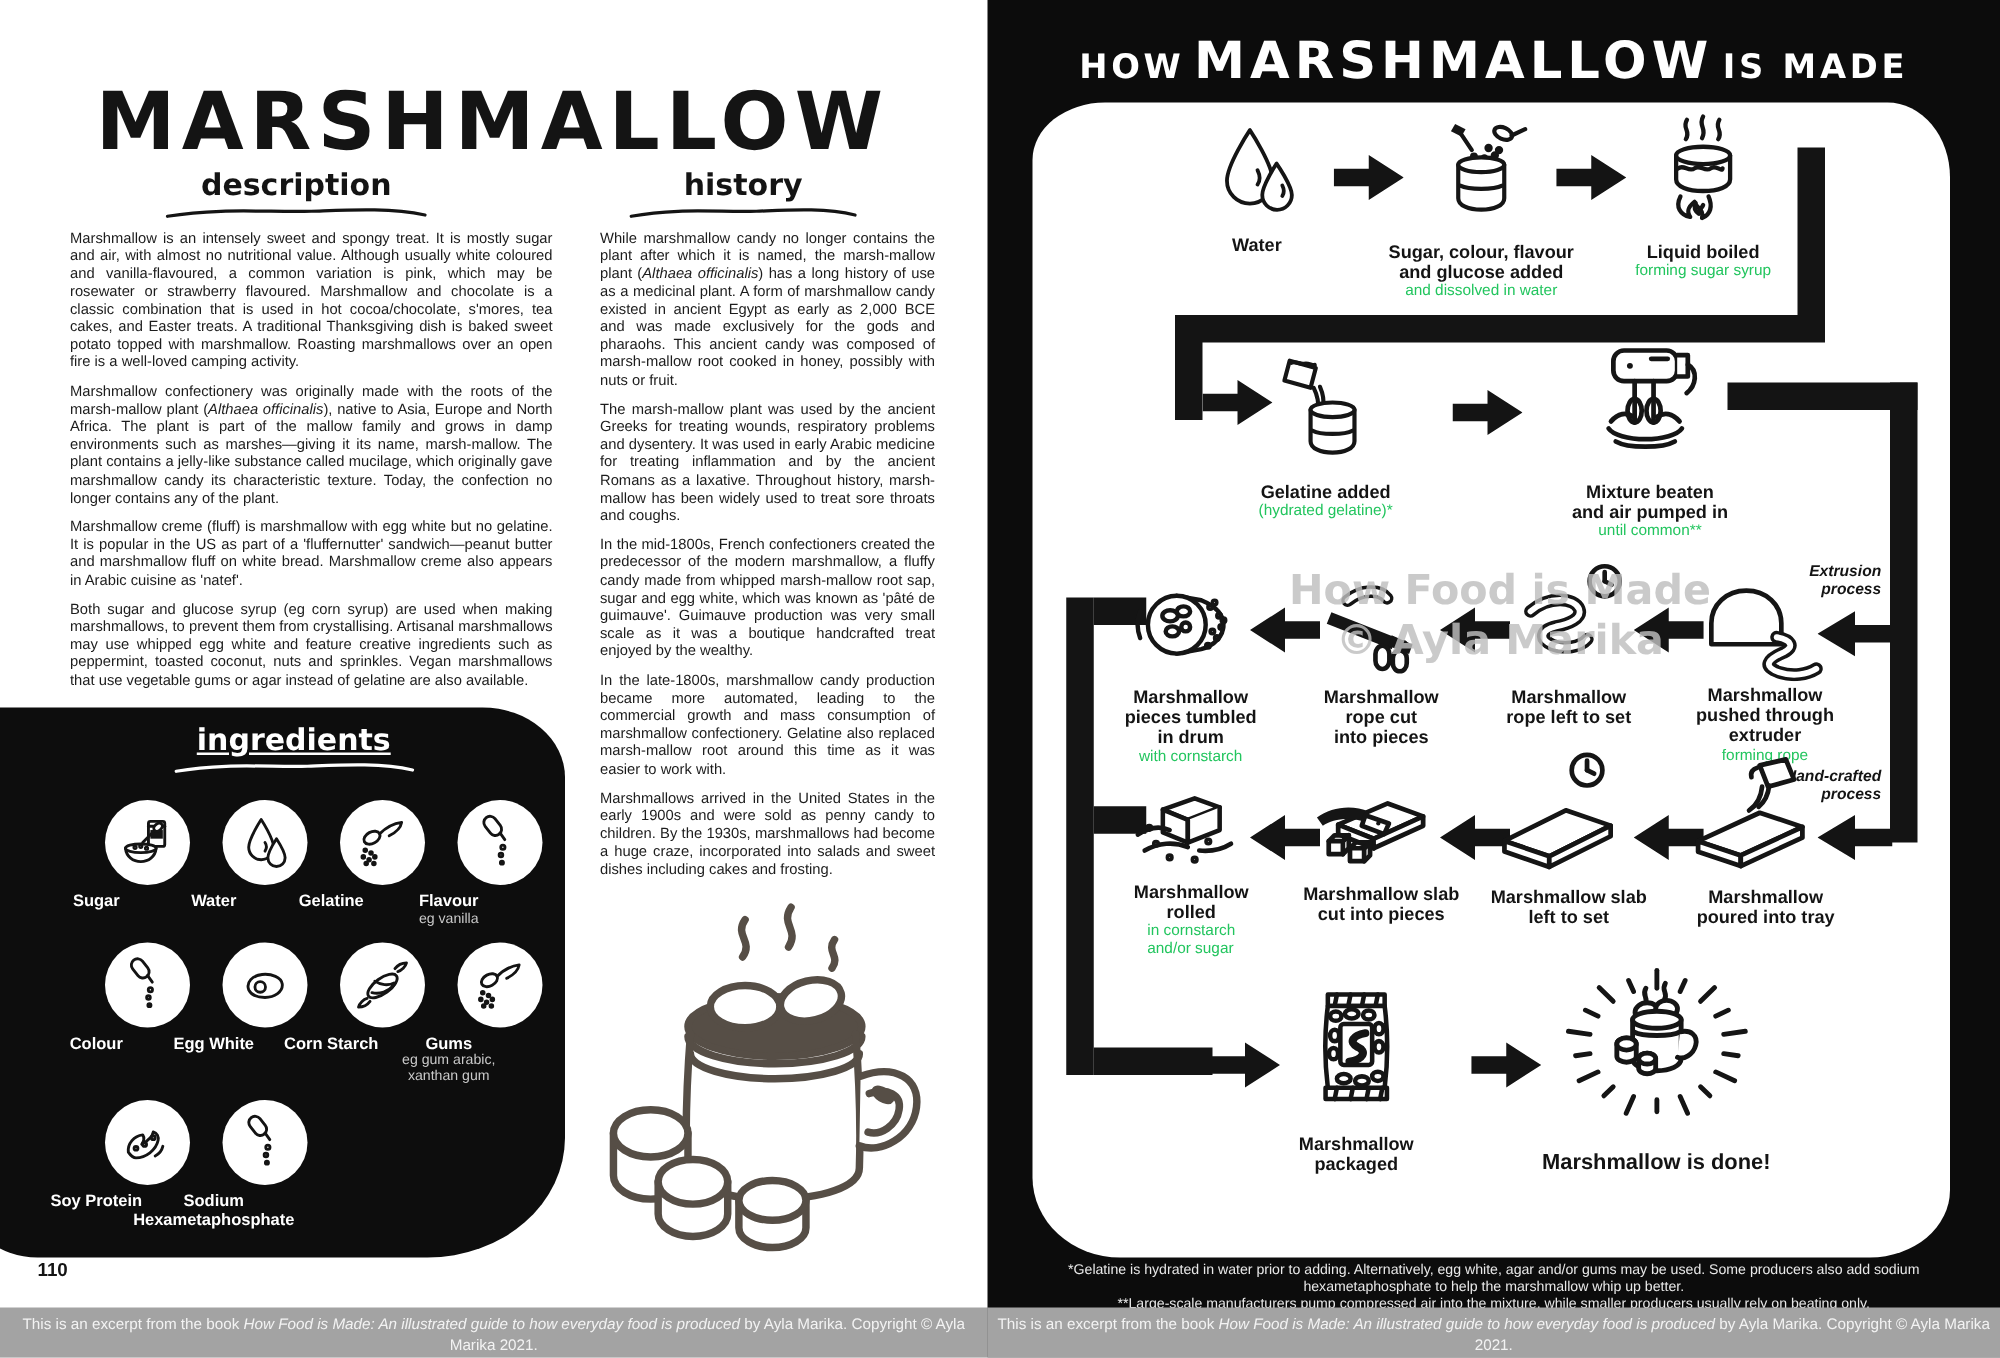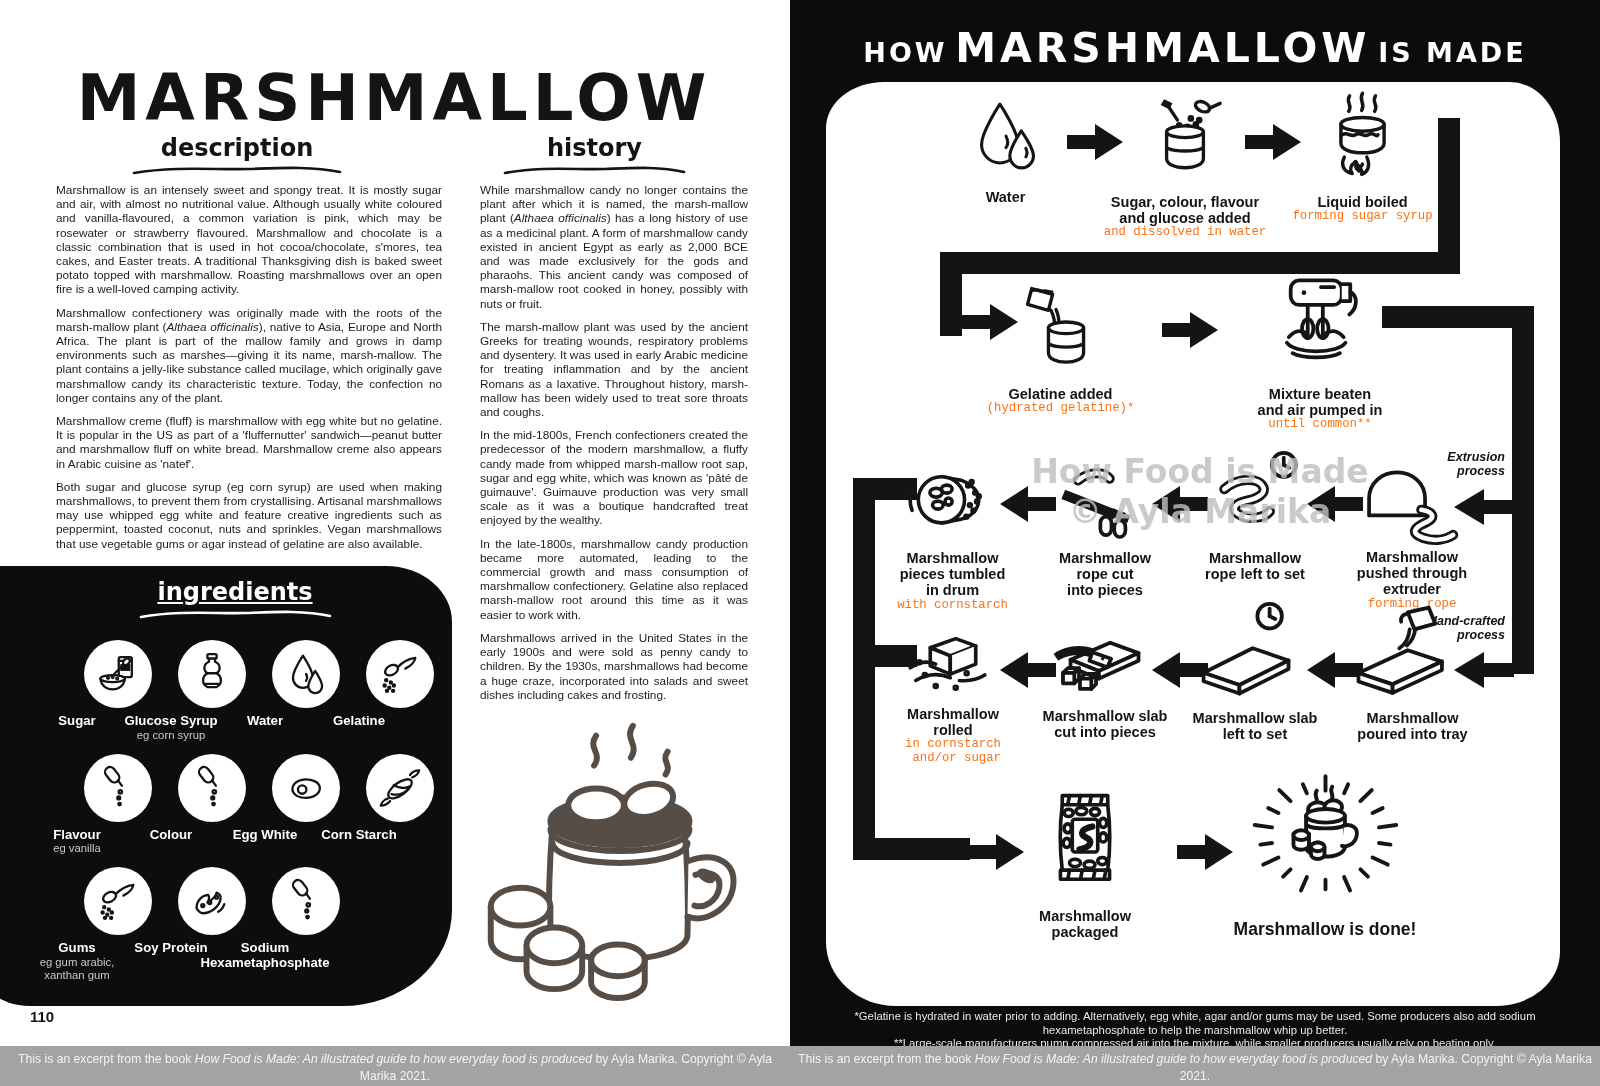--- a/index.html
+++ b/index.html
@@ -48,21 +48,21 @@
   .r-title .t-sm{font-size:27px;letter-spacing:3px;}
   .r-title .t-lg{font-size:41px;letter-spacing:4px;}
   .flow-blob{position:absolute;left:36px;top:82px;width:734px;height:924px;background:#ffffff;
     border-radius:58px 50px 64px 70px / 46px 60px 54px 64px;z-index:1;}
   .flow-layer{position:absolute;left:0;top:0;width:810px;height:1086px;z-index:2;}
 
   .step{position:absolute;display:flex;flex-direction:column;align-items:center;color:#141414;}
   .s-label{font-weight:700;font-size:14.5px;line-height:1.12;text-align:center;white-space:pre-line;
     font-family:"Liberation Sans",sans-serif;margin-top:4px;}
   .s-label.big{font-size:17.5px;}
-  .s-sub{font-size:12.3px;line-height:1.12;text-align:right;white-space:pre-line;color:#f97316;font-family:Liberation Mono, monospace;}
+  .s-sub{font-size:12.3px;line-height:1.12;text-align:left;white-space:pre-line;color:#22c55e;}
   .s-icon *{stroke:#151515;stroke-width:4;fill:none;stroke-linecap:round;stroke-linejoin:round;}
   .s-icon .f{fill:#151515;stroke:none;}
   .s-icon .w{fill:#ffffff;}
   .s-icon .rope-b{stroke-width:11;}
   .s-icon .rope-w{stroke:#ffffff;stroke-width:5;}
   .s-icon .logo{stroke-width:7;}
 
   .bar{position:absolute;background:#141414;}
   .arr{position:absolute;}
   .arr path{fill:#141414;}
@@ -129,32 +129,20 @@
               <path class="w" d="M7 36h32c-1 9-8 14-16 14S8 45 7 36z"></path>
               <ellipse class="w" cx="23" cy="36" rx="16" ry="4.5"></ellipse>
               <g class="f">
                 <circle cx="17" cy="35" r="1.2"></circle>
                 <circle cx="23" cy="34" r="1.2"></circle>
                 <circle cx="29" cy="36" r="1.2"></circle>
               </g>
             </svg>
           </div>
           <div class="ing-name">Sugar</div>
-        </div>
-        <div class="ing-item">
-          <div class="ing-circle">
-            <svg class="m-icon" width="46" height="46" viewBox="0 0 60 60">
-              <rect class="w" x="24" y="4" width="12" height="6" rx="1.5"></rect>
-              <path class="w" d="M26 10h8v4c7 3 8 11 2 15 7 4 8 14 0 18h-12c-8-4-7-14 0-18-6-4-5-12 2-15z"></path>
-              <path d="M23 29h14"></path>
-              <path d="M22 43h16"></path>
-            </svg>
-          </div>
-          <div class="ing-name">Glucose Syrup</div>
-          <div class="ing-sub">eg corn syrup</div>
         </div>
         <div class="ing-item">
           <div class="ing-circle">
             <svg class="m-icon" width="46" height="46" viewBox="0 0 60 60">
               <path class="w" d="M26 6C26 6 13 26 13 35a13 13 0 0 0 26 0C39 26 26 6 26 6Z"></path>
               <path class="w" d="M42 26c0 0-9 14-9 20a9 9 0 0 0 18 0c0-6-9-20-9-20Z"></path>
               <path d="M30 30c2 3 2 6 0 9"></path>
             </svg>
           </div>
           <div class="ing-name">Water</div>

